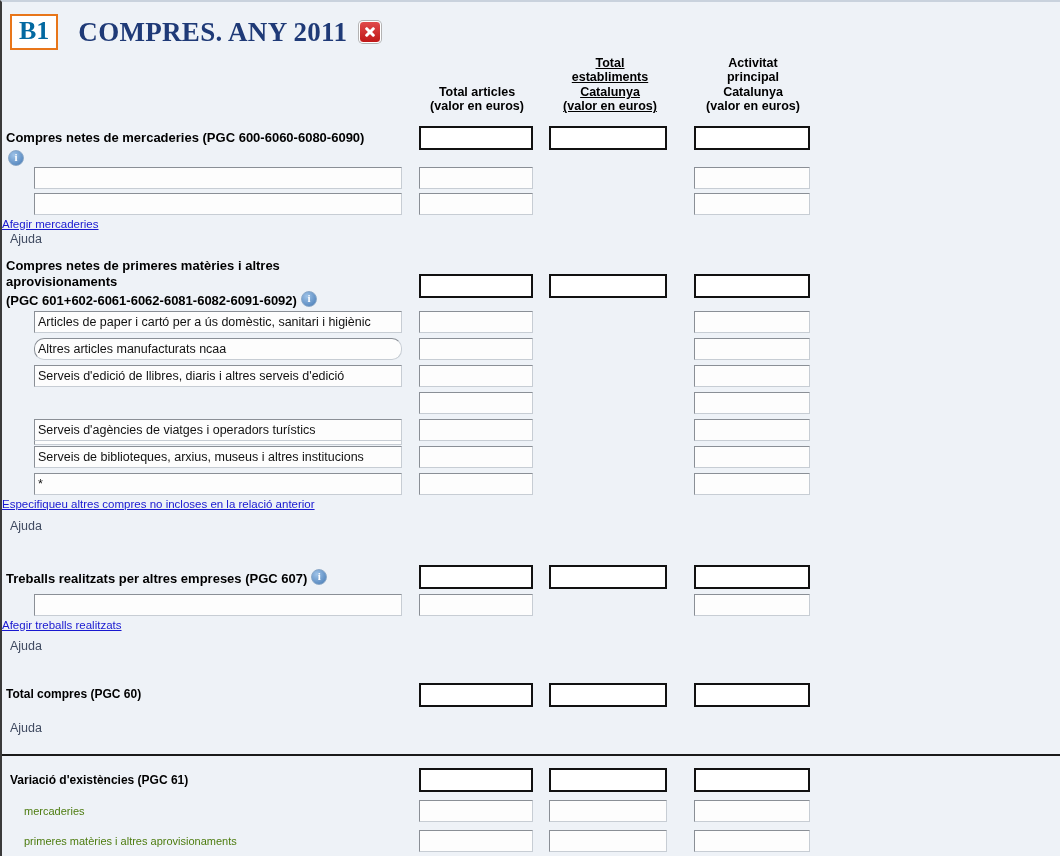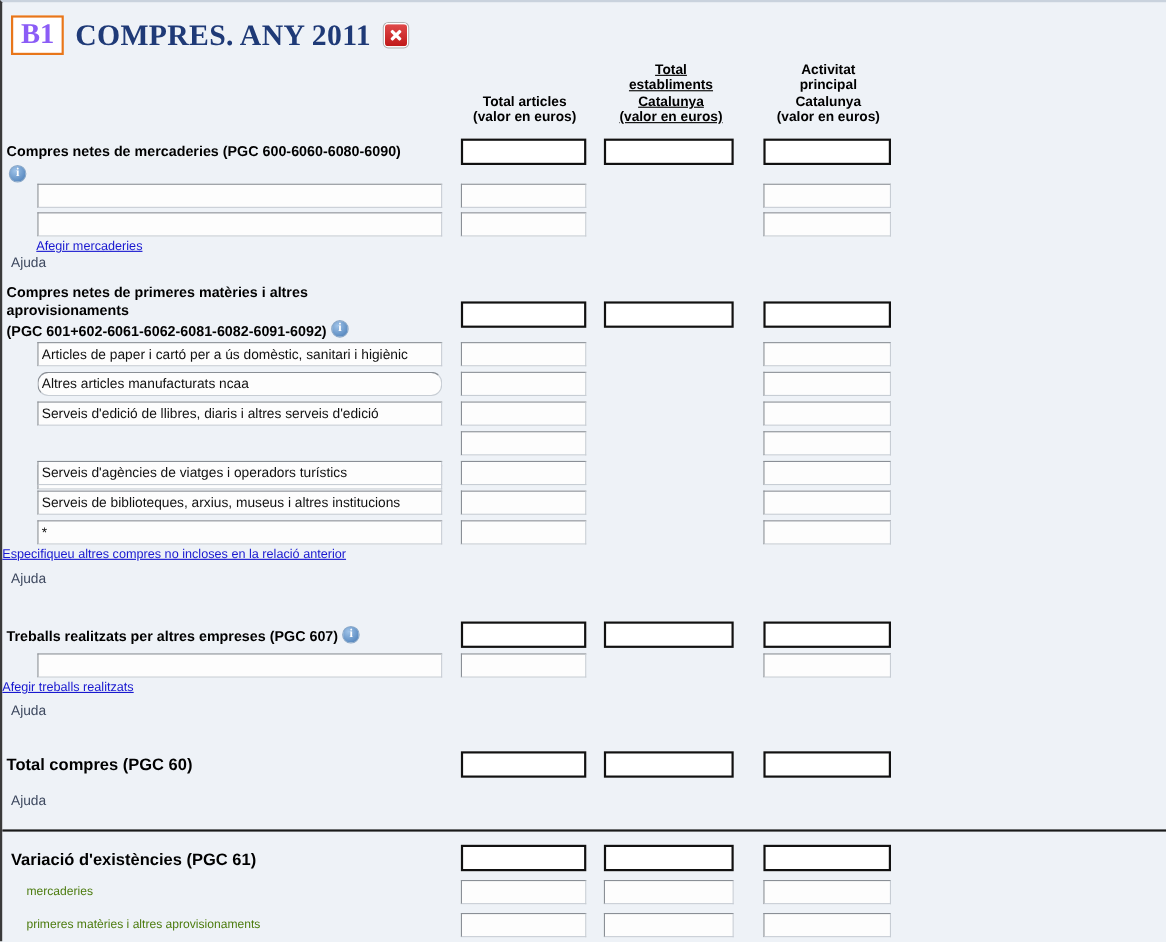--- a/index.html
+++ b/index.html
@@ -28,28 +28,28 @@
   
   .header {
     position: relative;
     height: 44px;
     padding: 8px 0 0 8px;
     display: flex;
     align-items: center;
   }
   .badge {
     border: 2px solid #e8761a;
-    color: #8b5cf6;
+    color: #0369a1;
     font-family: "Liberation Serif", serif;
     font-weight: bold;
     font-size: 26px;
     line-height: 1;
     padding: 2px 7px 4px 7px;
     background: #ffffff;
-    margin-right: 10px;
+    margin-right: 20px;
   }
   .title {
     font-family: "Liberation Serif", serif;
     font-weight: bold;
     font-size: 27px;
     color: #1f3a77;
     letter-spacing: 0.3px;
     white-space: nowrap;
   }
   .close-btn {
@@ -104,21 +104,21 @@
 
   .section { position: relative; }
 
   .sec-title {
     font-size: 13px;
     font-weight: bold;
     color: #000000;
     padding-left: 4px;
     line-height: 1.25;
   }
-  .sec-title.big { font-size: 15px; }
+  .sec-title.big { font-size: 12px; }
 
   
   .desc-input {
     position: absolute;
     left: 32px;
     width: 368px;
     height: 22px;
     box-sizing: border-box;
     background: #fdfdfd;
     border: 1px solid #c7cdd4;
@@ -246,21 +246,21 @@
       <input class="num c3 total" style="top: 12px;">
 
       <input class="desc-input" style="top: 53px;">
       <input class="num c1" style="top: 53px;">
       <input class="num c3" style="top: 53px;">
 
       <input class="desc-input" style="top: 79px;">
       <input class="num c1" style="top: 79px;">
       <input class="num c3" style="top: 79px;">
 
-      <a class="link" style="position:absolute;top:104px;left:0;margin-left:31px;">Afegir mercaderies</a>
+      <a class="link" style="position:absolute;top:104px;left:0;">Afegir mercaderies</a>
     </div>
     <div class="ajuda">Ajuda</div>
 
     <div class="section" style="height:238px;margin-top:12px;">
       <div class="sec-title" style="position:absolute;top:0;left:0;">
         <div>Compres netes de primeres matèries i altres</div>
         <div>aprovisionaments</div>
         <div style="display:inline-block;">
           <span>(PGC 601+602-6061-6062-6081-6082-6091-6092)</span><span class="info-icon"></span>
         </div>

